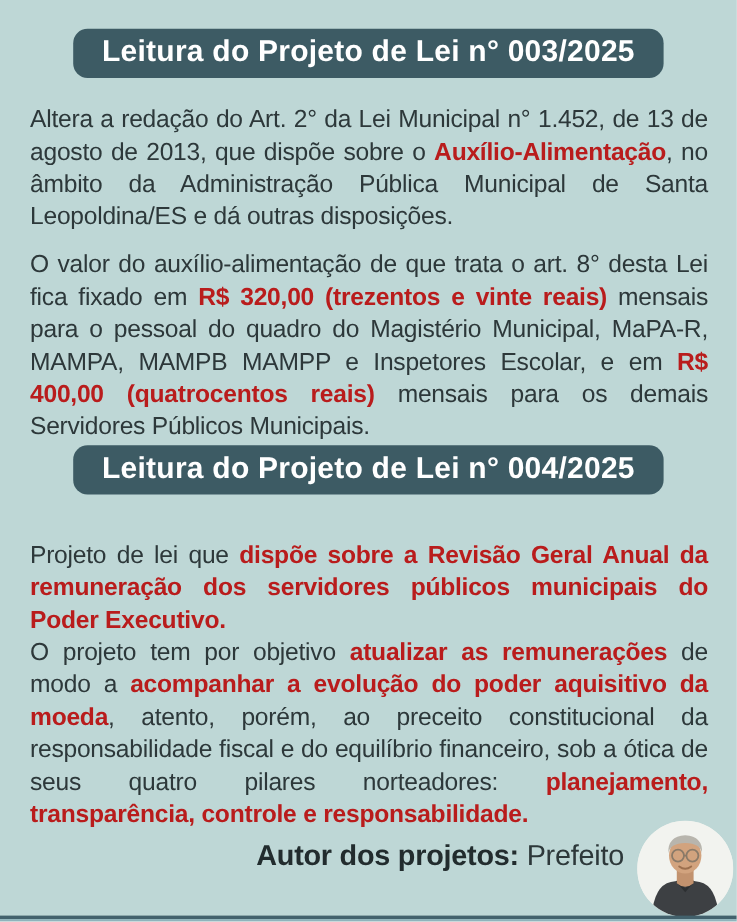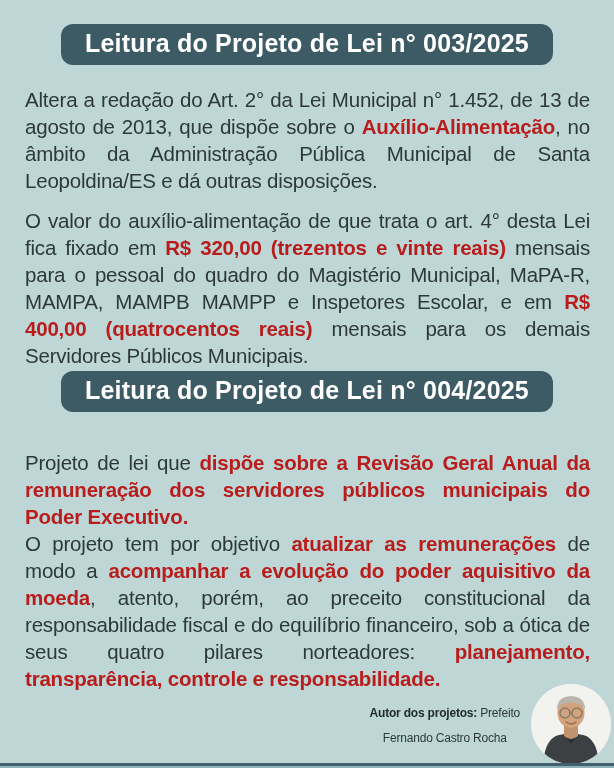--- a/index.html
+++ b/index.html
@@ -31,21 +31,21 @@
     text-align:justify;
     letter-spacing:-.2px;
   }
   .body-text b{font-weight:700;color:#b91c1c;}
   .p1{top:86px;}
   .p2{top:207px;}
   .p3{top:449px;}
   .p4{top:530px;}
   .footer-text{
     position:absolute;top:701px;right:94px;
-    text-align:center;font-size:12px;line-height:25px;
+    text-align:left;font-size:24px;line-height:25px;
     letter-spacing:-.2px;
   }
   .footer-text b{font-weight:700;color:#222c2e;}
   .avatar{
     position:absolute;top:684px;right:3px;
     width:80px;height:80px;border-radius:50%;
     overflow:hidden;background:#f2f3ef;
   }
   .avatar svg{display:block;}
   .bottom-line{position:absolute;left:0;right:0;bottom:2px;height:3px;background:#42616c;}
@@ -55,33 +55,32 @@
 <body>
 
 <div class="frame" style="--bg: #bed7d6; --accent: #3d5b64; --text: #2d383a;">
 
   <div class="badge-row badge-row-1">
     <div class="badge">Leitura do Projeto de Lei n° 003/2025</div>
   </div>
 
   <p class="body-text p1"><span>Altera a redação do Art. 2° da Lei Municipal n° 1.452, de 13 de agosto de 2013, que dispõe sobre o </span><b>Auxílio-Alimentação</b><span>, no âmbito da Administração Pública Municipal de Santa Leopoldina/ES e dá outras disposições.</span></p>
 
-  <p class="body-text p2"><span>O valor do auxílio-alimentação de que trata o art. 4° desta Lei fica fixado em </span><b>R$ 320,00 (trezentos e vinte reais)</b><span> mensais para o pessoal do quadro do Magistério Municipal, MaPA-R, MAMPA, MAMPB MAMPP e Inspetores Escolar, e em </span><b>R$ 400,00 (quatrocentos reais)</b><span> mensais para os demais Servidores Públicos Municipais.</span></p>
+  <p class="body-text p2"><span>O valor do auxílio-alimentação de que trata o art. 8° desta Lei fica fixado em </span><b>R$ 320,00 (trezentos e vinte reais)</b><span> mensais para o pessoal do quadro do Magistério Municipal, MaPA-R, MAMPA, MAMPB MAMPP e Inspetores Escolar, e em </span><b>R$ 400,00 (quatrocentos reais)</b><span> mensais para os demais Servidores Públicos Municipais.</span></p>
 
   <div class="badge-row badge-row-2">
     <div class="badge">Leitura do Projeto de Lei n° 004/2025</div>
   </div>
 
   <p class="body-text p3"><span>Projeto de lei que </span><b>dispõe sobre a Revisão Geral Anual da remuneração dos servidores públicos municipais do Poder Executivo.</b></p>
 
   <p class="body-text p4"><span>O projeto tem por objetivo </span><b>atualizar as remunerações</b><span> de modo a </span><b>acompanhar a evolução do poder aquisitivo da moeda</b><span>, atento, porém, ao preceito constitucional da responsabilidade fiscal e do equilíbrio financeiro, sob a ótica de seus quatro pilares norteadores: </span><b>planejamento, transparência, controle e responsabilidade.</b></p>
 
   <div class="footer-text">
     <div><b>Autor dos projetos:</b><span> Prefeito</span></div>
-    <div><span>Fernando Castro Rocha</span></div>
   </div>
 
   <div class="avatar">
     <svg viewBox="0 0 80 80" width="80" height="80">
       <rect width="80" height="80" fill="#f2f3ef"></rect>
       <path d="M12 80 Q14 54 28 51 L40 49 L52 51 Q66 54 68 80 Z" fill="#3d4043"></path>
       <path d="M33 50 L40 58 L47 50" fill="none" stroke="#2c2f31" stroke-width="2"></path>
       <path d="M33 40 h14 v12 q-7 6 -14 0 Z" fill="#c2926e"></path>
       <ellipse cx="40" cy="29" rx="13.5" ry="15" fill="#d2a37e"></ellipse>
       <path d="M26 27 Q25 13 40 12 Q55 13 54 27 Q53 19 40 18.5 Q27 19 26 27 Z" fill="#b8b5ad"></path>

